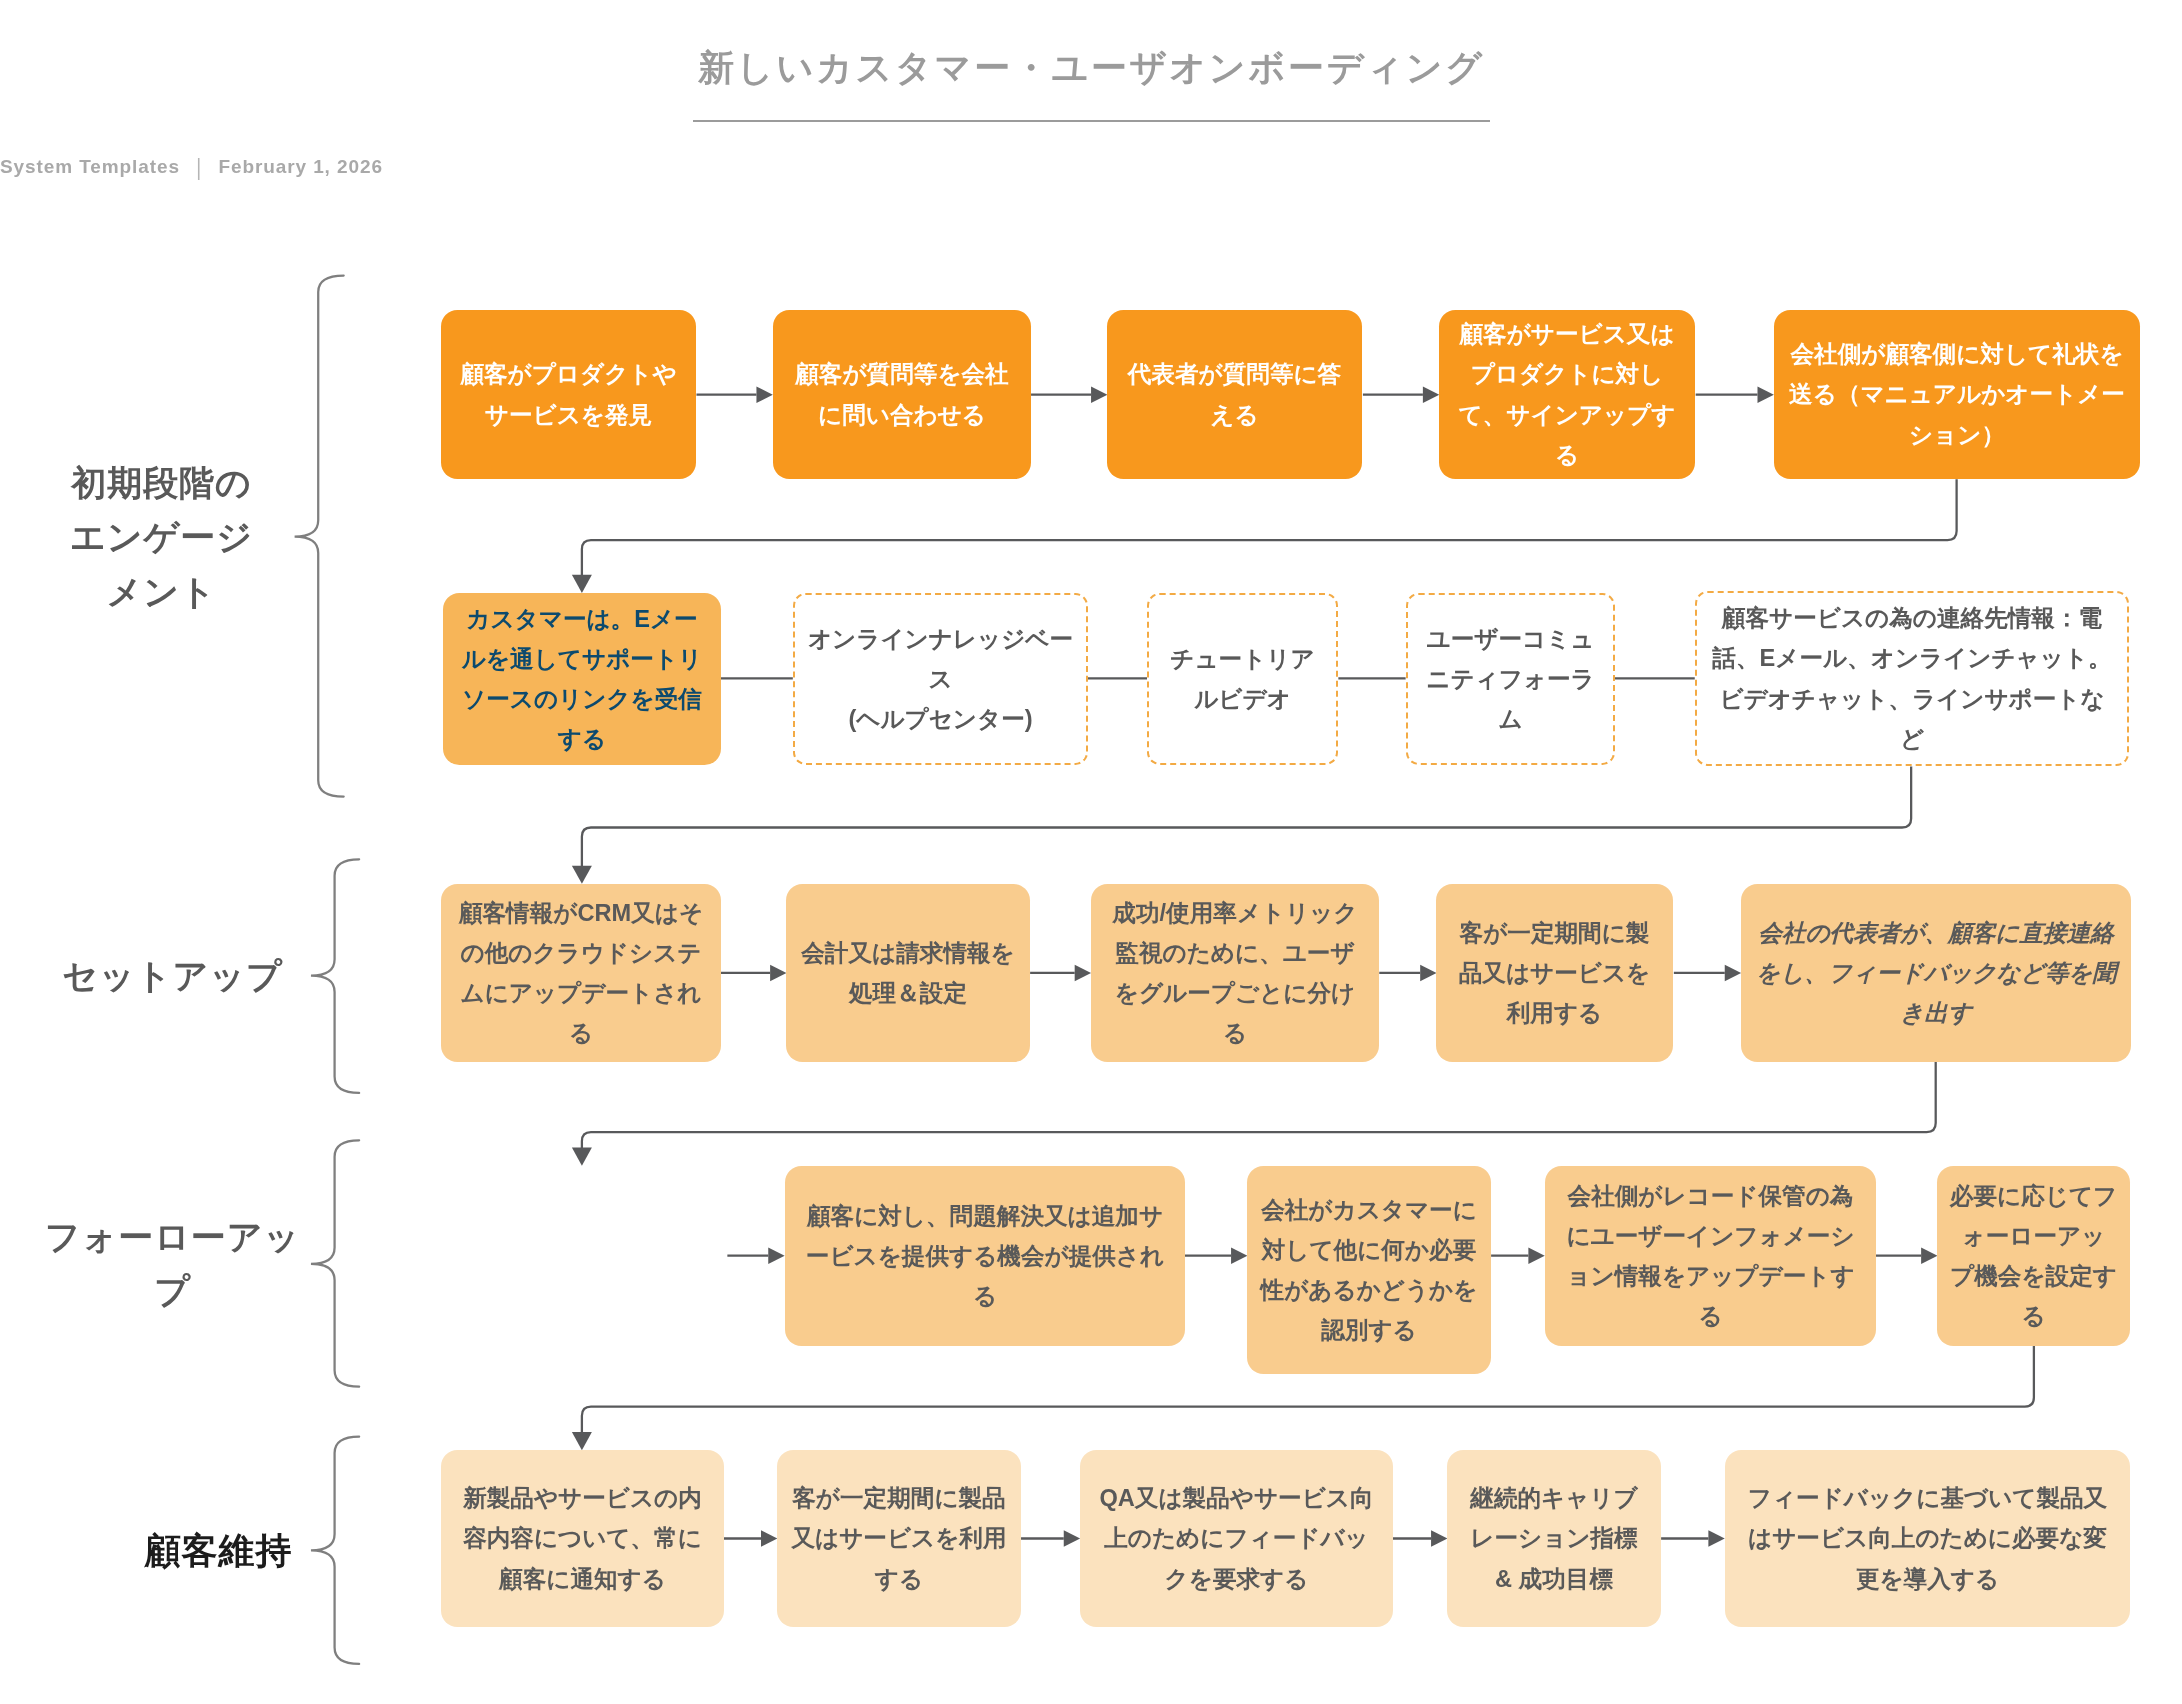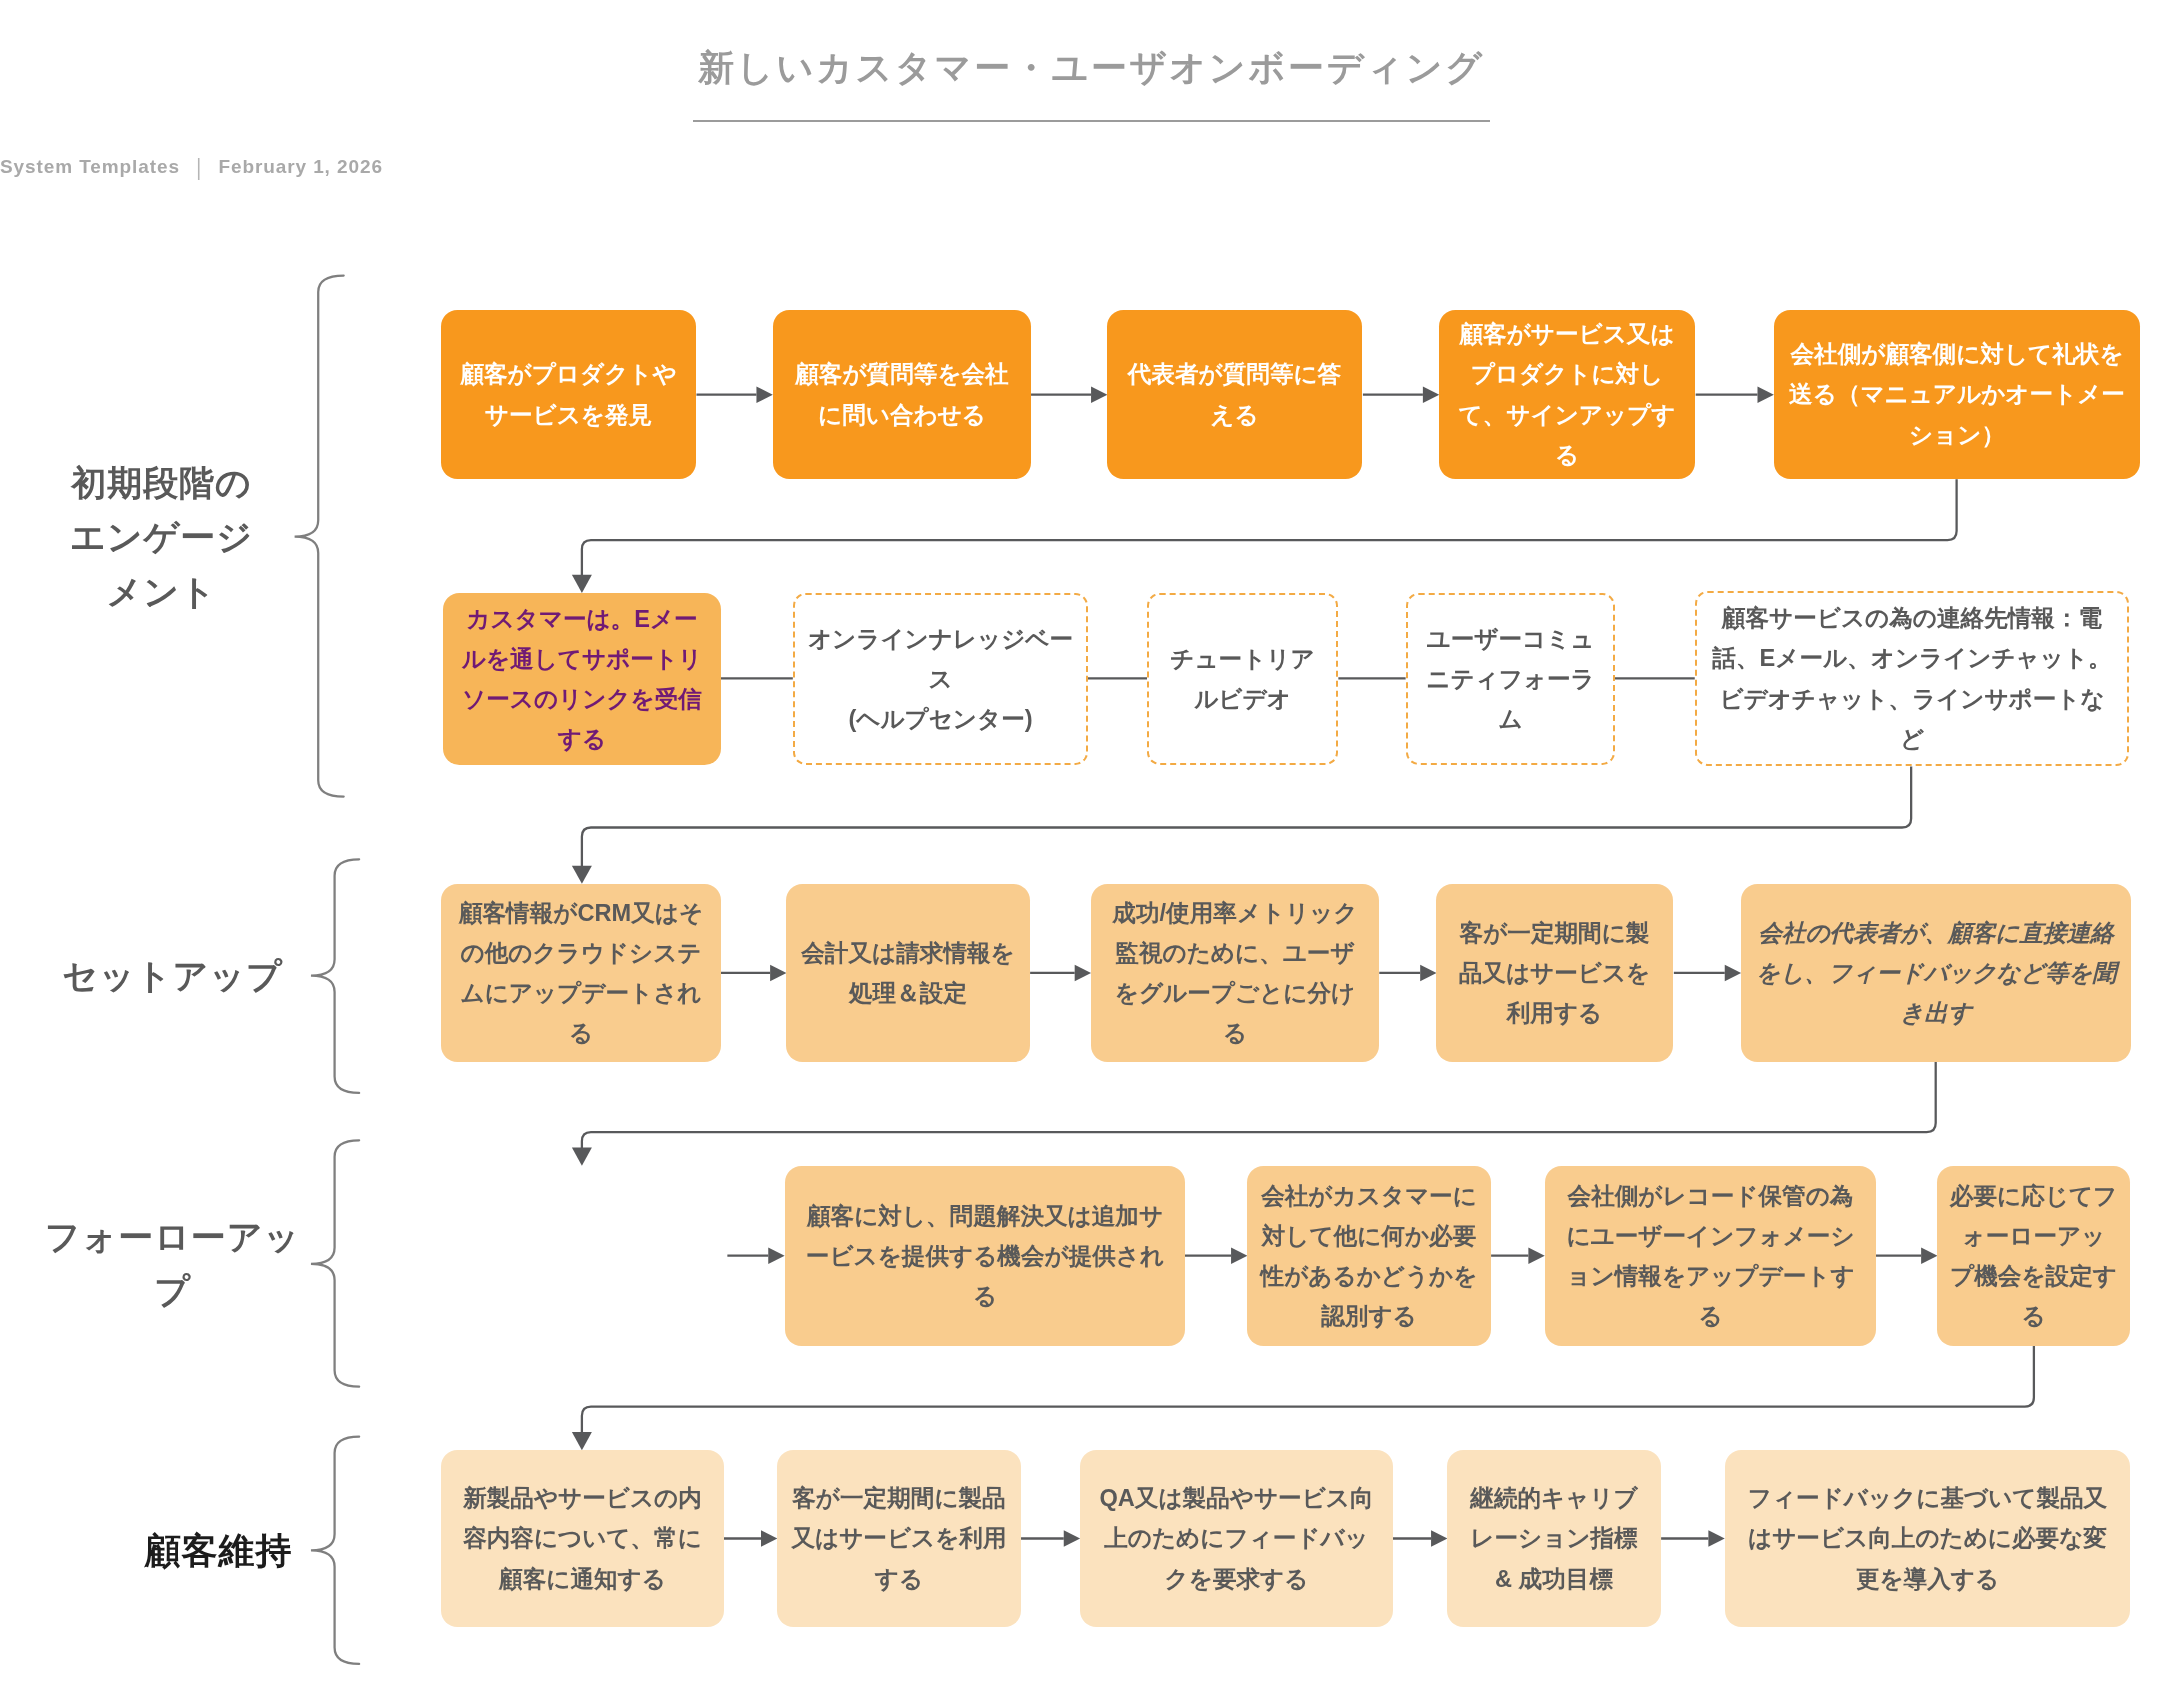--- a/index.html
+++ b/index.html
@@ -26,21 +26,21 @@
   .sec-label{position:absolute;text-align:center;font-weight:bold;color:#595959;
              font-size:35px;line-height:1.55;letter-spacing:0.9px;}
   .sec-label.dark{color:#1C1C1C;font-size:36px;}
 
   
   .node{position:absolute;display:flex;align-items:center;justify-content:center;
         text-align:center;font-weight:bold;font-size:23.6px;line-height:1.7;
         border-radius:16.4px;padding:7.3px 12.7px;box-sizing:border-box;}
   .node span{white-space:pre-line;}
   .n-primary{background:#F8981D;color:#FFFFFF;}
-  .n-secondary{background:#F7B558;color:#701a75;}
+  .n-secondary{background:#F7B558;color:#0c4a6e;}
   .n-mid{background:#F9CC8E;color:#595959;}
   .n-light{background:#FBE2BE;color:#595959;}
   .n-dashed{background:#FFFFFF;color:#595959;border:2.7px dashed #F3AA44;border-radius:12.7px;}
 </style>
 </head>
 <body>
 
 <div class="stage">
 
   <div class="header">
@@ -179,21 +179,21 @@
   <div class="node n-mid" style="left:1436px;top:884px;width:237px;height:178px;">
       <span>客が一定期間に製品又はサービスを利用する</span>
     </div>
   <div class="node n-mid" style="left:1741px;top:884px;width:390px;height:178px;font-style:italic;">
       <span>会社の代表者が、顧客に直接連絡をし、フィードバックなど等を聞き出す</span>
     </div>
 
   <div class="node n-mid" style="left:785px;top:1166px;width:400px;height:180px;">
       <span>顧客に対し、問題解決又は追加サービスを提供する機会が提供される</span>
     </div>
-  <div class="node n-mid" style="left:1247px;top:1166px;width:244px;height:180px;">
+  <div class="node n-mid" style="left:1247px;top:1166px;width:244px;height:208px;">
       <span>会社がカスタマーに対して他に何か必要性があるかどうかを認別する</span>
     </div>
   <div class="node n-mid" style="left:1545px;top:1166px;width:331px;height:180px;">
       <span>会社側がレコード保管の為にユーザーインフォメーション情報をアップデートする</span>
     </div>
   <div class="node n-mid" style="left:1937px;top:1166px;width:193px;height:180px;">
       <span>必要に応じてフォーローアップ機会を設定する</span>
     </div>
 
   <div class="node n-light" style="left:441px;top:1450px;width:283px;height:177px;">

